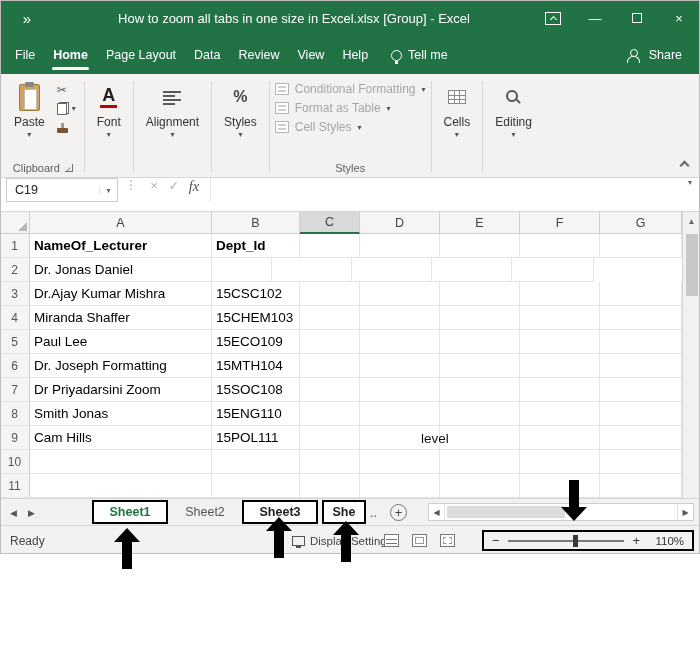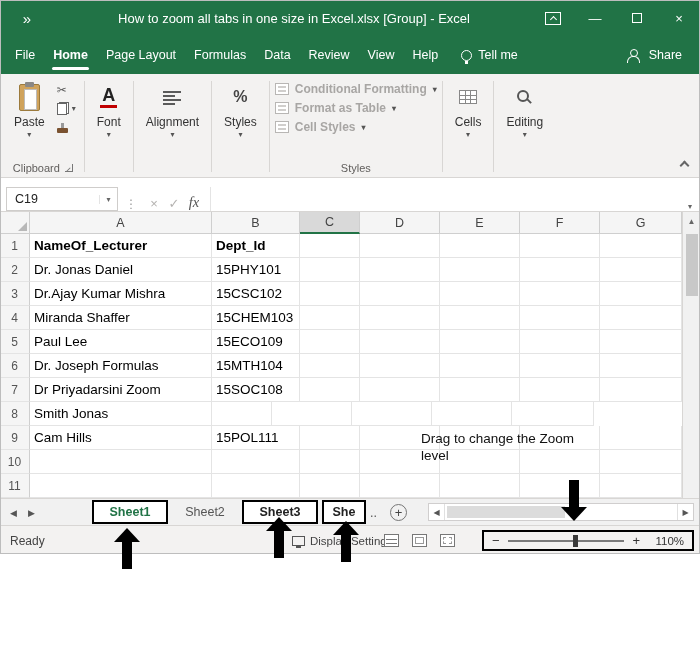--- a/index.html
+++ b/index.html
@@ -48,34 +48,34 @@
   .copy-icon::after{content:"";position:absolute;left:0;bottom:0;width:8px;height:10px;border:1px solid #666;background:#fff;}
   .painter-icon{width:11px;height:5px;background:#7a5230;border-radius:1px;position:relative;margin-top:5px;}
   .painter-icon::before{content:"";position:absolute;left:4px;top:-5px;width:3px;height:5px;background:#999;}
   .launcher{width:8px;height:8px;border-right:1px solid #777;border-bottom:1px solid #777;position:relative;}
   .launcher::after{content:"";position:absolute;right:1px;bottom:1px;width:5px;height:1px;background:#777;transform:rotate(-45deg);}
   .font-icon{font-size:18px;font-weight:bold;color:#222;border-bottom:3px solid #c00000;line-height:19px;padding:0 2px;}
   .align-icon{width:18px;height:16px;display:flex;flex-direction:column;gap:2px;padding-top:2px;}
   .align-icon i{display:block;height:2px;background:#5a5a5a;}
   .align-icon i:nth-child(even){width:12px;}
   .pct-icon{font-size:16px;font-weight:bold;color:#444;}
-  .styles-rows{display:flex;flex-direction:column;gap:5px;padding-top:4px;font-weight:bold;}
+  .styles-rows{display:flex;flex-direction:column;gap:5px;padding-top:4px;}
   .stylerow{display:flex;align-items:center;gap:6px;font-size:12px;color:#a8a6a4;}
   .sicon{width:14px;height:12px;border:1px solid #b8b6b4;background:#fff;position:relative;flex:none;}
   .sicon::after{content:"";position:absolute;left:2px;top:2px;right:2px;height:2px;background:#d0cecc;box-shadow:0 4px 0 #d0cecc;}
   .cells-icon{width:18px;height:14px;border:1px solid #888;background:#fff;position:relative;}
   .cells-icon::before{content:"";position:absolute;left:0;right:0;top:4px;height:1px;background:#888;box-shadow:0 4px 0 #888;}
   .cells-icon::after{content:"";position:absolute;top:0;bottom:0;left:5px;width:1px;background:#888;box-shadow:5px 0 0 #888;}
   .edit-icon{width:15px;height:15px;position:relative;}
   .edit-icon::before{content:"";position:absolute;left:0;top:0;width:8px;height:8px;border:2px solid #555;border-radius:50%;}
   .edit-icon::after{content:"";position:absolute;left:9px;top:10px;width:6px;height:2px;background:#555;transform:rotate(45deg);}
   .collapse{position:absolute;right:12px;bottom:8px;width:7px;height:7px;border-top:2px solid #666;border-right:2px solid #666;transform:rotate(-45deg);}
 
   
-  .fbar{position:absolute;left:0;top:178px;width:700px;height:34px;background:#fff;border-bottom:1px solid #d8d6d4;display:flex;align-items:flex-end;}
+  .fbar{position:absolute;left:0;top:178px;width:700px;height:34px;background:#fff;border-bottom:1px solid #d8d6d4;display:flex;align-items:flex-start;}
   .namebox{width:112px;height:24px;border:1px solid #cfcdcb;background:#fff;display:flex;align-items:center;font-size:12.5px;color:#222;padding-left:8px;margin-left:6px;}
   .nb-caret{margin-left:auto;width:18px;text-align:center;color:#666;font-size:8px;border-left:1px solid #e4e4e4;}
   .fdots{color:#9a9a9a;font-size:12px;padding:0 7px;}
   .fbtn{width:20px;text-align:center;font-size:13px;}
   .gray{color:#b4b2b0;}
   .fx{font-style:italic;font-family:"Liberation Serif",serif;font-size:14.5px;color:#555;}
   .finput{flex:1;height:24px;border-left:1px solid #e4e4e4;margin-left:6px;}
   .fcaret{width:20px;text-align:center;color:#666;font-size:8px;}
 
   
@@ -156,21 +156,20 @@
           <span class="maxbox"></span>
         </div>
       <div class="winbtn">×</div>
     </div>
   </div>
 
   <div class="rtabs">
     <div class="rtab">File</div>
     <div class="rtab sel">Home</div>
     <div class="rtab">Page Layout</div>
-    <div class="rtab">Formulas</div>
     <div class="rtab">Data</div>
     <div class="rtab">Review</div>
     <div class="rtab">View</div>
     <div class="rtab">Help</div>
     <div class="tellme">
       <span class="bulb"></span>
       <span>Tell me</span>
     </div>
     <div class="share">
       <span class="person"></span>
@@ -337,21 +336,20 @@
       <div class="cell w-b">Dept_Id</div>
       <div class="cell w-c"></div>
         <div class="cell w-d"></div>
         <div class="cell w-e"></div>
         <div class="cell w-f"></div>
         <div class="cell w-g"></div>
     </div>
     <div class="grow">
       <div class="rh">2</div>
       <div class="cell w-a">Dr. Jonas Daniel</div>
-      <div class="cell w-b">15PHY101</div>
       <div class="cell w-c"></div>
         <div class="cell w-d"></div>
         <div class="cell w-e"></div>
         <div class="cell w-f"></div>
         <div class="cell w-g"></div>
     </div>
     <div class="grow">
       <div class="rh">3</div>
       <div class="cell w-a">Dr.Ajay Kumar Mishra</div>
       <div class="cell w-b">15CSC102</div>
@@ -376,41 +374,42 @@
       <div class="cell w-a">Paul Lee</div>
       <div class="cell w-b">15ECO109</div>
       <div class="cell w-c"></div>
         <div class="cell w-d"></div>
         <div class="cell w-e"></div>
         <div class="cell w-f"></div>
         <div class="cell w-g"></div>
     </div>
     <div class="grow">
       <div class="rh">6</div>
-      <div class="cell w-a">Dr. Joseph Formulas</div>
+      <div class="cell w-a">Dr. Joseph Formatting</div>
       <div class="cell w-b">15MTH104</div>
       <div class="cell w-c"></div>
         <div class="cell w-d"></div>
         <div class="cell w-e"></div>
         <div class="cell w-f"></div>
         <div class="cell w-g"></div>
     </div>
     <div class="grow">
       <div class="rh">7</div>
       <div class="cell w-a">Dr Priyadarsini Zoom</div>
       <div class="cell w-b">15SOC108</div>
       <div class="cell w-c"></div>
         <div class="cell w-d"></div>
         <div class="cell w-e"></div>
         <div class="cell w-f"></div>
         <div class="cell w-g"></div>
     </div>
     <div class="grow">
       <div class="rh">8</div>
       <div class="cell w-a">Smith Jonas</div>
+      <div class="cell w-b">15ENG110</div>
       <div class="cell w-c"></div>
         <div class="cell w-d"></div>
         <div class="cell w-e"></div>
         <div class="cell w-f"></div>
         <div class="cell w-g"></div>
     </div>
     <div class="grow">
       <div class="rh">9</div>
       <div class="cell w-a">Cam Hills</div>
       <div class="cell w-b">15POL111</div>
@@ -480,21 +479,20 @@
           <span class="zhandle"></span>
         </span>
       <span class="zplus">+</span>
       <span class="zpct">110%</span>
     </div>
   </div>
 
   <div class="winborder"></div>
 
   <div class="note-zoom">
-    <div>Drag to change the Zoom</div>
     <div>level</div>
   </div>
 
   <div class="arrow a1">
       <div class="head-up"></div>
       <div class="shaft"></div>
     </div>
   <div class="arrow a2">
       <div class="head-up"></div>
       <div class="shaft"></div>

